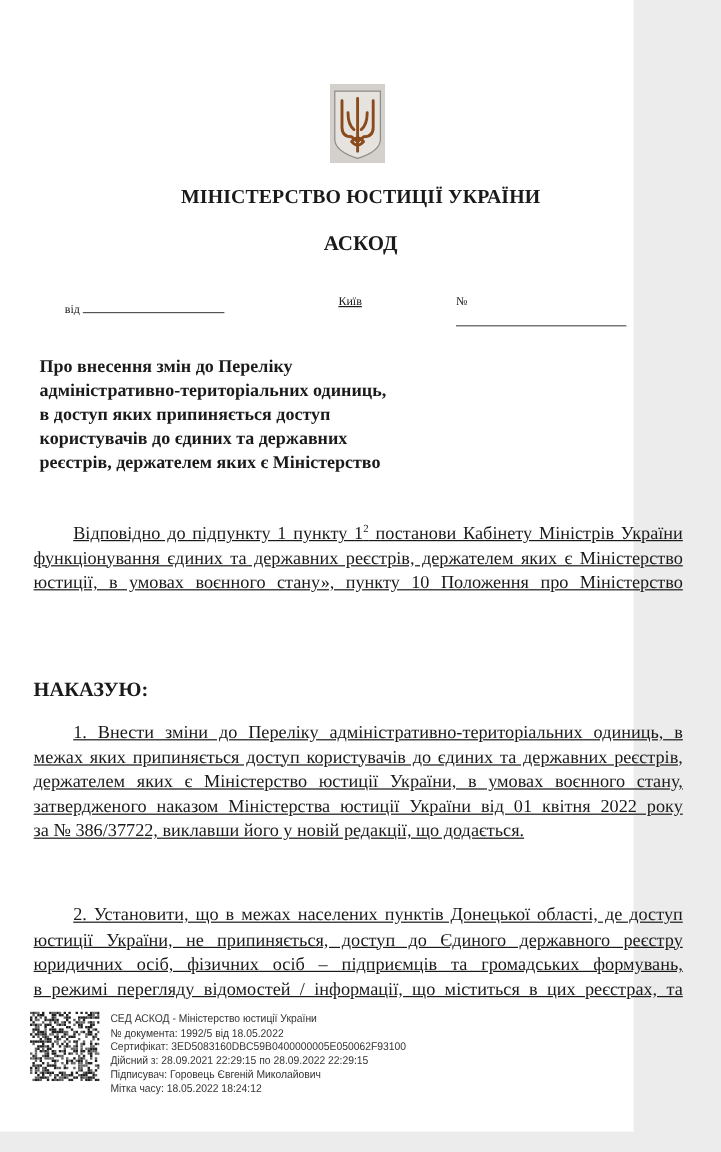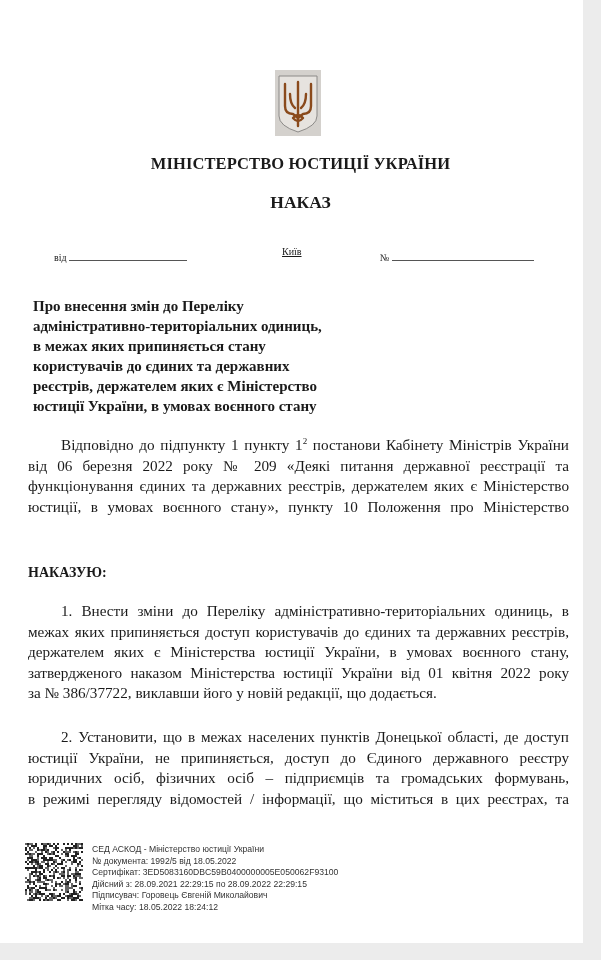--- a/index.html
+++ b/index.html
@@ -4,21 +4,21 @@
   <style>
     html, body { margin: 0; padding: 0; }
     body {
       width: 601px; height: 960px; overflow: hidden;
       background: #ececec;
       font-family: "Liberation Serif", "DejaVu Serif", serif;
       color: #1a1a1a;
     }
     .page {
       position: absolute; left: 0; top: 0;
-      width: 583px; height: 943px;
+      width: 528px; height: 943px;
       background: #ffffff;
     }
     .emblem {
       position: absolute; left: 275px; top: 70px; width: 46px; height: 66px;
     }
     .ministry {
       position: absolute; left: 0; width: 601px; top: 154px;
       text-align: center; font-weight: bold; font-size: 16.5px; letter-spacing: 0.1px;
     }
     .order-title {
@@ -32,30 +32,30 @@
     .blank { display: inline-block; border-bottom: 1px solid #555; vertical-align: baseline; height: 14px; }
     .subject {
       position: absolute; left: 33px; top: 296px; width: 320px;
       font-weight: bold; font-size: 15px; line-height: 20px;
     }
     .subject div { white-space: nowrap; }
     .para {
       position: absolute; left: 28px; width: 541px;
       font-size: 15.2px; line-height: 20.6px; text-align: justify;
     }
-    .para .line { display: block; white-space: nowrap; text-align: justify; text-align-last: justify; }
+    .para .line { display: block; white-space: nowrap; text-align: justify; text-align-last: justify; text-decoration: underline; }
     .para .line.last { text-align-last: left; }
     .para .line.first { padding-left: 33px; }
     .p-preamble { top: 435px; }
     .orders-head {
       position: absolute; left: 28px; top: 565px;
-      font-weight: bold; font-size: 14px;
+      font-weight: bold; font-size: 17px;
     }
     .p-1 { top: 601px; }
-    .p-2 { top: 727px; }
+    .p-2 { top: 753px; }
     sup { font-size: 9px; vertical-align: 6px; line-height: 0; }
     .stamp {
       position: absolute; left: 25px; top: 843px;
       font-family: "Liberation Sans", "DejaVu Sans", sans-serif;
     }
     .qr { position: absolute; left: 0; top: 0; width: 58px; height: 58px; }
     .stamp-text {
       position: absolute; left: 67px; top: 0; width: 300px;
       font-size: 9.4px; line-height: 11.6px; color: #333; white-space: nowrap;
       transform: scaleX(0.92); transform-origin: left top;
@@ -75,54 +75,52 @@
         <path d="M10 14 V36 Q10 44 18 44 L23 48 L28 44 Q36 44 36 36 V14"></path>
         <path d="M15 24 Q15 34 20 38"></path>
         <path d="M31 24 Q31 34 26 38"></path>
         <path d="M18 48 Q23 54 28 48 Q23 42 18 48 Z"></path>
         <path d="M23 48 V56"></path>
       </g>
     </svg>
   </div>
 
   <div class="ministry">МІНІСТЕРСТВО ЮСТИЦІЇ УКРАЇНИ</div>
-  <div class="order-title">НАКАЗ</div>
+  <div class="order-title">АСКОД</div>
 
   <div class="meta-row meta-date">
     <span>від</span>
     <span class="blank" style="width:118px;"></span>
   </div>
   <div class="meta-row meta-city">Київ</div>
   <div class="meta-row meta-num">
     <span>№</span>
     <span class="blank" style="width:142px;"></span>
   </div>
 
   <div class="subject">
     <div>Про внесення змін до Переліку</div>
     <div>адміністративно-територіальних одиниць,</div>
-    <div>в межах яких припиняється стану</div>
+    <div>в доступ яких припиняється доступ</div>
     <div>користувачів до єдиних та державних</div>
     <div>реєстрів, держателем яких є Міністерство</div>
-    <div>юстиції України, в умовах воєнного стану</div>
   </div>
 
   <div class="para p-preamble">
     <span class="line first"><span>Відповідно до підпункту 1 пункту 1</span><sup>2</sup><span> постанови Кабінету Міністрів України</span></span>
-    <span class="line">від 06 березня 2022 року № 209 «Деякі питання державної реєстрації та</span>
     <span class="line">функціонування єдиних та державних реєстрів, держателем яких є Міністерство</span>
     <span class="line">юстиції, в умовах воєнного стану», пункту 10 Положення про Міністерство</span>
   </div>
 
   <div class="orders-head">НАКАЗУЮ:</div>
 
   <div class="para p-1">
     <span class="line first">1. Внести зміни до Переліку адміністративно-територіальних одиниць, в</span>
     <span class="line">межах яких припиняється доступ користувачів до єдиних та державних реєстрів,</span>
-    <span class="line">держателем яких є Міністерства юстиції України, в умовах воєнного стану,</span>
+    <span class="line">держателем яких є Міністерство юстиції України, в умовах воєнного стану,</span>
     <span class="line">затвердженого наказом Міністерства юстиції України від 01 квітня 2022 року</span>
     <span class="line last">за № 386/37722, виклавши його у новій редакції, що додається.</span>
   </div>
 
   <div class="para p-2">
     <span class="line first">2. Установити, що в межах населених пунктів Донецької області, де доступ</span>
     <span class="line">юстиції України, не припиняється, доступ до Єдиного державного реєстру</span>
     <span class="line">юридичних осіб, фізичних осіб – підприємців та громадських формувань,</span>
     <span class="line">в режимі перегляду відомостей / інформації, що міститься в цих реєстрах, та</span>
   </div>

